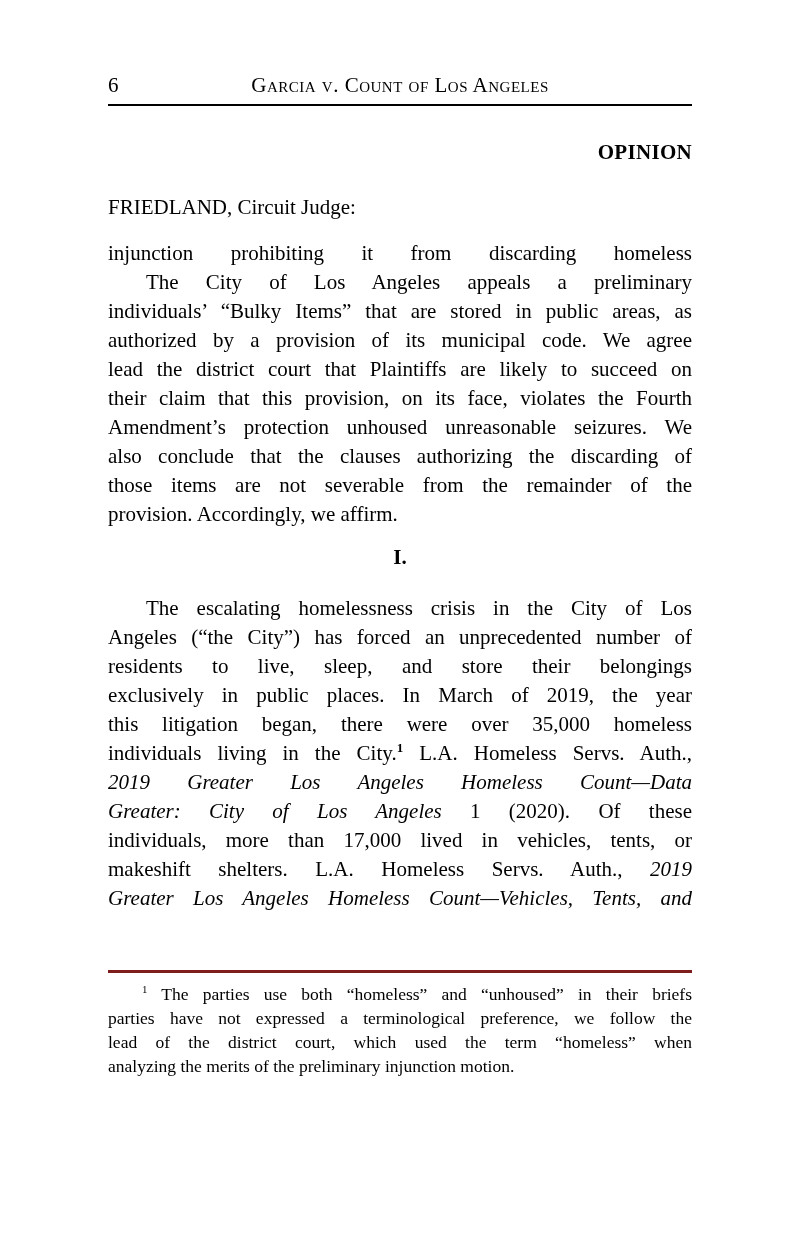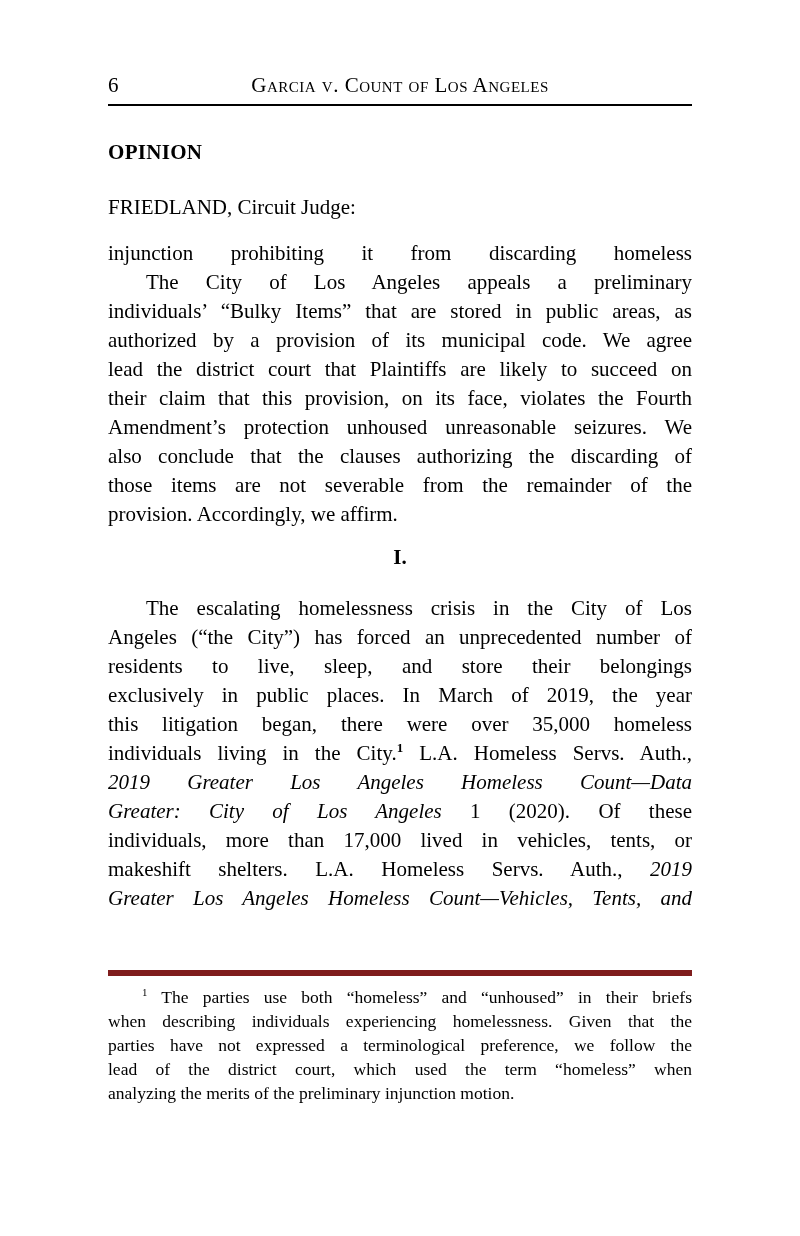--- a/index.html
+++ b/index.html
@@ -29,21 +29,21 @@
     position: absolute;
     left: 0;
     top: 0;
   }
   .running-title {
     font-variant: small-caps;
     letter-spacing: 0.5px;
   }
   .opinion-heading {
     margin-top: 32px;
-    text-align: left;
+    text-align: right;
     font-weight: bold;
     letter-spacing: 0.3px;
   }
   .judge-line { margin-top: 26px; }
   .para-1 { margin-top: 17px; }
   .section-heading {
     margin-top: 14px;
     text-align: center;
     font-weight: bold;
   }
@@ -56,21 +56,21 @@
   .line.indent { text-indent: 38px; }
   .it { font-style: italic; }
   .bd { font-weight: bold; }
   .sup {
     font-size: 0.62em;
     vertical-align: super;
     line-height: 0;
   }
   .footnote {
     margin-top: 57px;
-    border-top: 6px solid #7f1d1d;
+    border-top: 3px solid #7f1d1d;
     padding-top: 9px;
     font-size: 17.5px;
     line-height: 24px;
   }
   .footnote .line.indent { text-indent: 34px; }
 </style>
 </head>
 <body>
 
 <div class="page">
@@ -108,19 +108,18 @@
       <div class="line"><span>individuals living in the City.</span><span class="bd sup">1</span><span>  L.A. Homeless Servs. Auth.,</span></div>
       <div class="line"><span class="it">2019 Greater Los Angeles Homeless Count—Data</span></div>
       <div class="line"><span class="it">Greater: City of Los Angeles</span><span> 1 (2020).  Of these</span></div>
       <div class="line"><span>individuals, more than 17,000 lived in vehicles, tents, or</span></div>
       <div class="line"><span>makeshift shelters.  L.A. Homeless Servs. Auth., </span><span class="it">2019</span></div>
       <div class="line"><span class="it">Greater Los Angeles Homeless Count—Vehicles, Tents, and</span></div>
     </div>
 
   <div class="footnote">
       <div class="line indent"><span class="sup">1</span><span> The parties use both “homeless” and “unhoused” in their briefs</span></div>
-      <div class="line"><span>when describing individuals experiencing homelessness.  Given that the</span></div>
       <div class="line"><span>parties have not expressed a terminological preference, we follow the</span></div>
       <div class="line"><span>lead of the district court, which used the term “homeless” when</span></div>
       <div class="line no-just"><span>analyzing the merits of the preliminary injunction motion.</span></div>
     </div>
 
 </div>
 
 </body></html>

